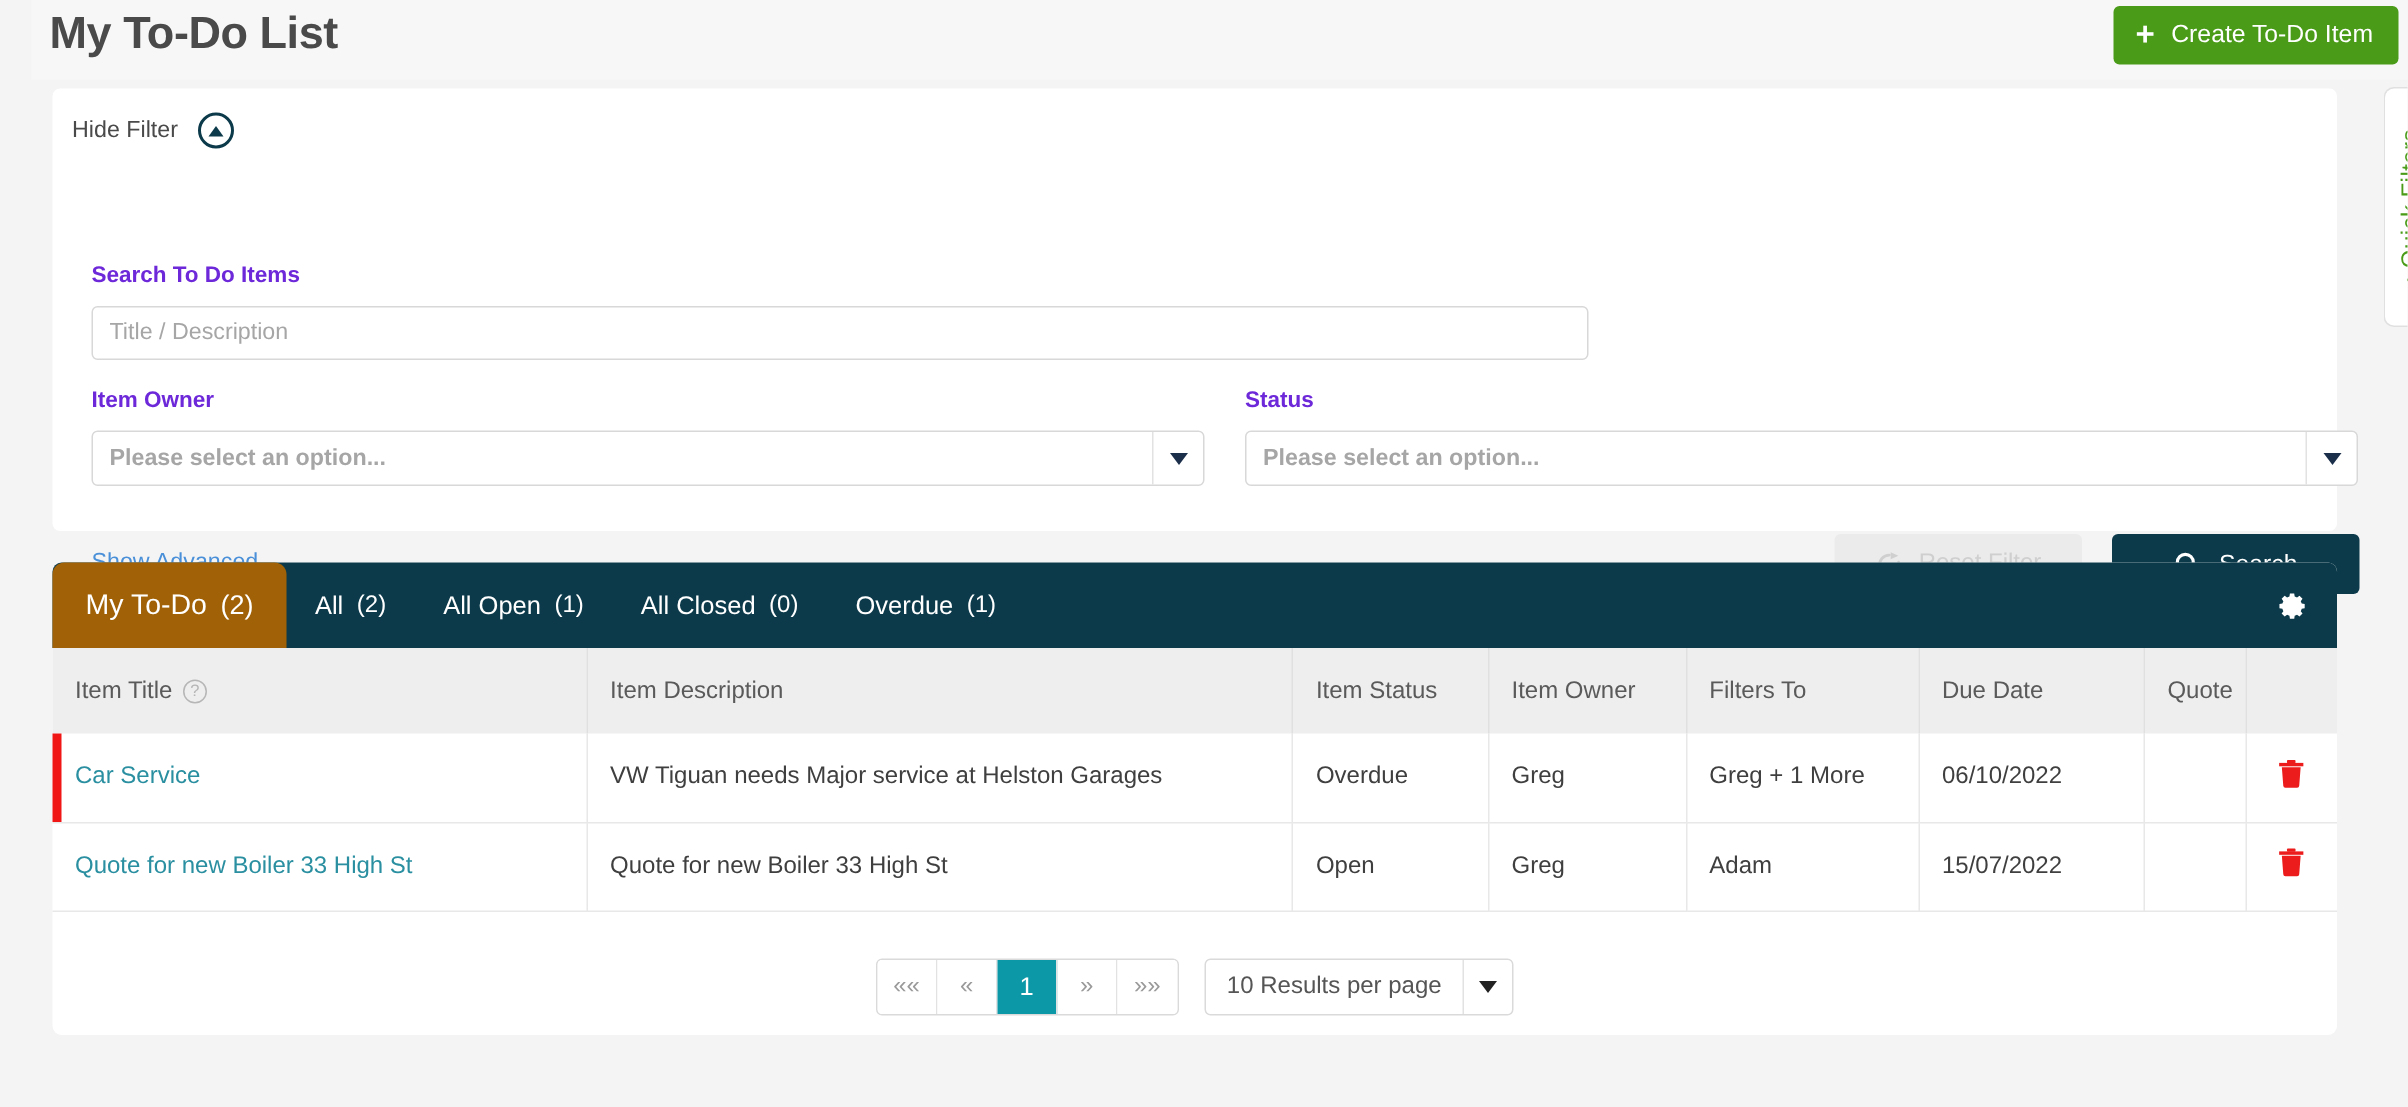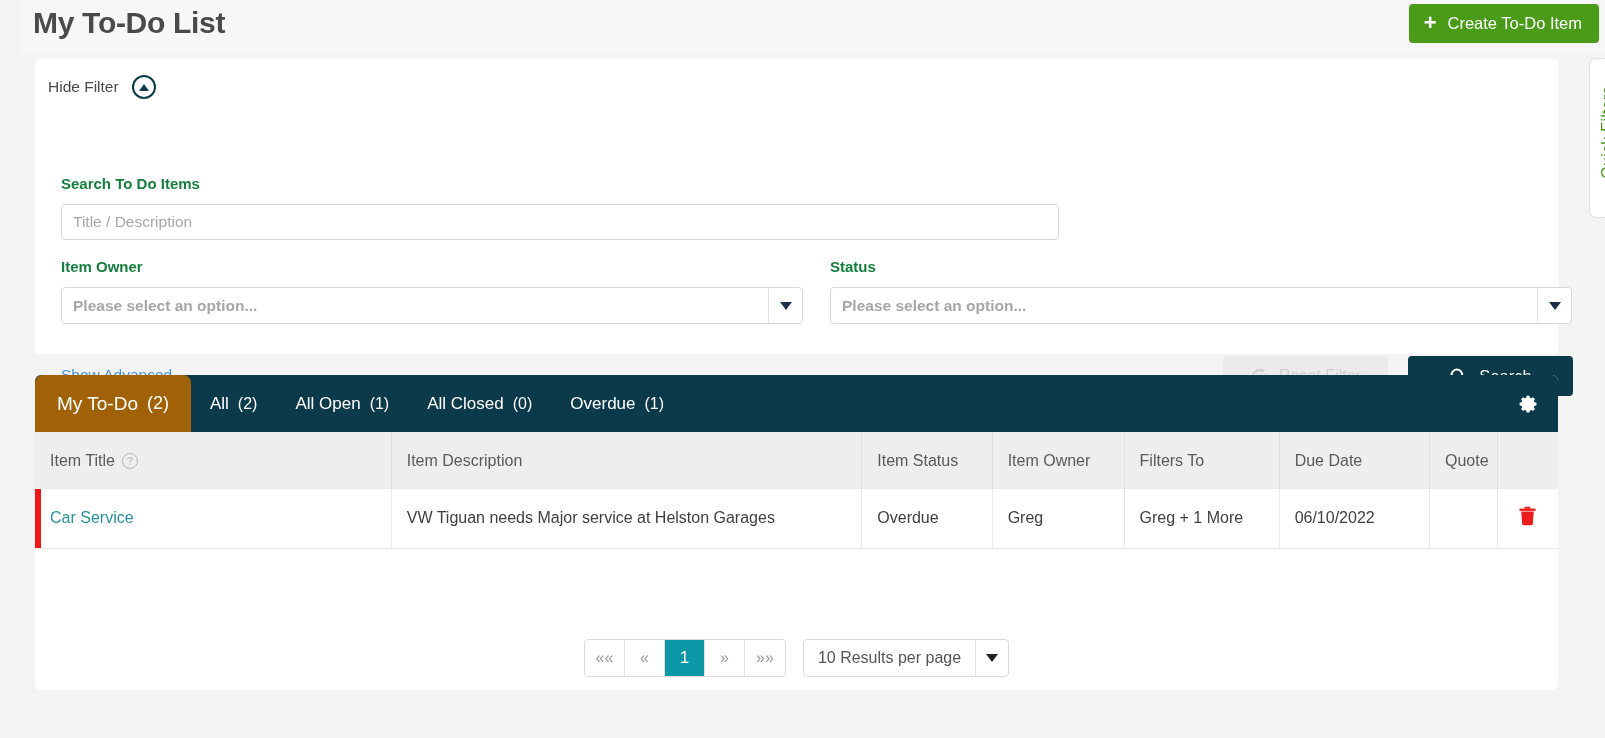--- a/index.html
+++ b/index.html
@@ -51,21 +51,21 @@
     cursor: pointer;
   }
   .toggle-circle .caret {
     width: 0; height: 0;
     border-left: 5.5px solid transparent;
     border-right: 5.5px solid transparent;
     border-bottom: 7px solid #0c3a4a;
   }
 
   .field-label {
-    font-size: 15px; color: #15803d; font-weight: 600;
+    font-size: 15px; color: #6d28d9; font-weight: 600;
   }
   .search-label { position: absolute; left: 26px; top: 116px; }
   .search-input {
     position: absolute; left: 26px; top: 145px; width: 998px; height: 36px;
     border: 1px solid #d8d8d8; border-radius: 4px;
     padding: 0 11px; font-size: 15.5px; color: #444;
     font-family: "Liberation Sans", sans-serif; background: #fff;
   }
   .search-input::placeholder { color: #a6a6a6; }
 
@@ -353,20 +353,38 @@
           <td>06/10/2022</td>
           <td></td>
           <td class="td-last">
             <svg class="trash-ico" viewBox="0 0 20 22">
               <rect x="1.5" y="3.2" width="17" height="2.4" fill="#ec1c1c"></rect>
               <rect x="7" y="1.2" width="6" height="2.2" rx="0.6" fill="#ec1c1c"></rect>
               <path d="M3.4 6.2h13.2l-1 13.1a1.5 1.5 0 0 1-1.5 1.4H5.9a1.5 1.5 0 0 1-1.5-1.4z" fill="#ec1c1c"></path>
             </svg>
           </td>
         </tr>
+        <tr>
+          <td class="title-cell">
+            <a class="item-link">Quote for new Boiler 33 High St</a>
+          </td>
+          <td>Quote for new Boiler 33 High St</td>
+          <td>Open</td>
+          <td>Greg</td>
+          <td>Adam</td>
+          <td>15/07/2022</td>
+          <td></td>
+          <td class="td-last">
+            <svg class="trash-ico" viewBox="0 0 20 22">
+              <rect x="1.5" y="3.2" width="17" height="2.4" fill="#ec1c1c"></rect>
+              <rect x="7" y="1.2" width="6" height="2.2" rx="0.6" fill="#ec1c1c"></rect>
+              <path d="M3.4 6.2h13.2l-1 13.1a1.5 1.5 0 0 1-1.5 1.4H5.9a1.5 1.5 0 0 1-1.5-1.4z" fill="#ec1c1c"></path>
+            </svg>
+          </td>
+        </tr>
       </tbody>
     </table>
 
     <div class="pager-row">
       <div class="pager">
         <div class="pbtn">««</div>
         <div class="pbtn">«</div>
         <div class="pbtn active">1</div>
         <div class="pbtn">»</div>
         <div class="pbtn">»»</div>

